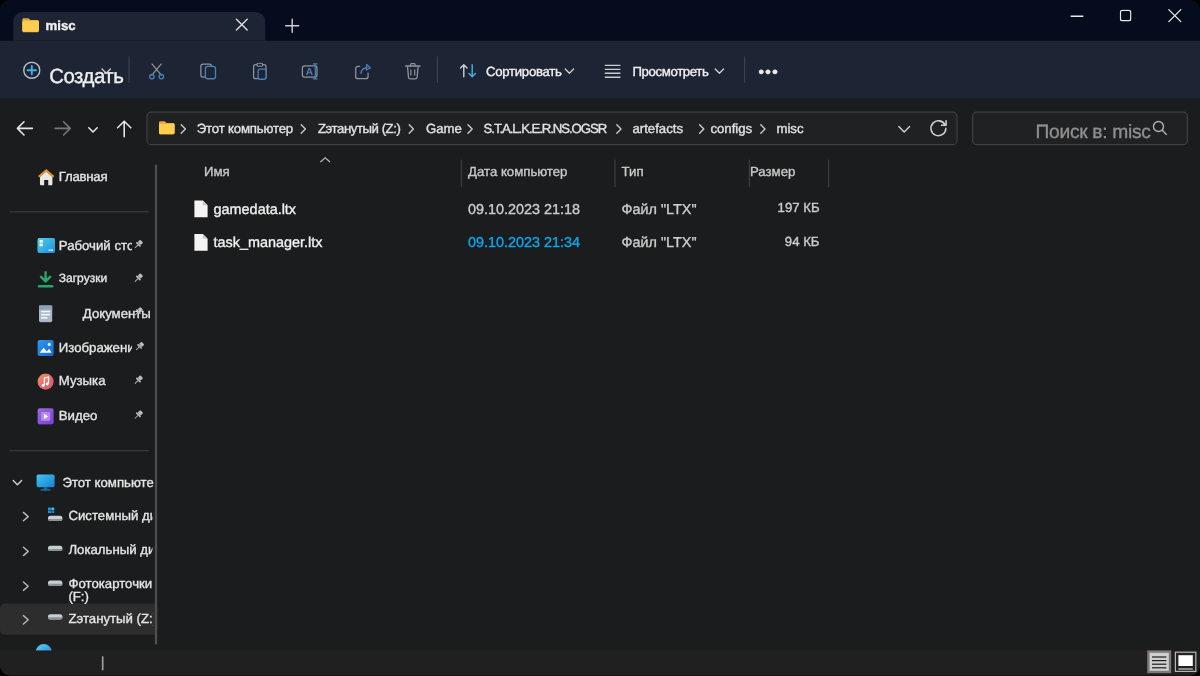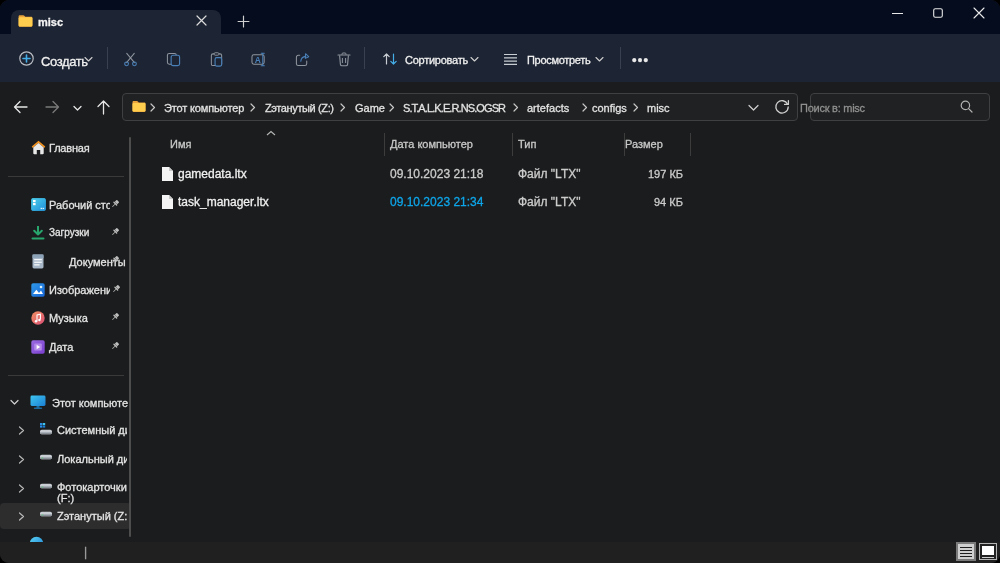--- a/index.html
+++ b/index.html
@@ -47,21 +47,21 @@
         <path d="M1 1l10 10M11 1L1 11" stroke="#e8e8e8" stroke-width="1.1" stroke-linecap="round"></path>
       </svg>
   </div>
 
   <div class="cmdbar">
 
     <svg class="abs" style="left:19px;top:17px" width="15" height="15" viewBox="0 0 15 15">
       <circle cx="7.5" cy="7.5" r="6.7" fill="none" stroke="#b9bdc4" stroke-width="1.2"></circle>
       <path d="M7.5 4v7M4 7.5h7" stroke="#45aee8" stroke-width="1.6" stroke-linecap="round"></path>
     </svg>
-    <div class="txt" style="left:41px;top:20px;color:#f0f0f0;font-size:13px;letter-spacing:-0.4px;">Создать</div>
+    <div class="txt" style="left:41px;top:20px;color:#f0f0f0;font-size:17px;letter-spacing:-0.4px;">Создать</div>
     <svg class="abs" style="left:84px;top:22px" width="9" height="7" viewBox="0 0 9 7">
         <path d="M1 1.5l3.5 3.5L8 1.5" fill="none" stroke="#cfcfcf" stroke-width="1.1" stroke-linecap="round" stroke-linejoin="round"></path>
       </svg>
     <div class="vsep" style="left:107px;top:13px;height:22px;"></div>
 
     <svg class="abs" style="left:123px;top:18px" width="15" height="15" viewBox="0 0 16 16">
       <path d="M4 1.5l8.2 9.8M12 1.5L3.8 11.3" stroke="#8f959e" stroke-width="1.1" stroke-linecap="round"></path>
       <circle cx="3.8" cy="12.6" r="2" fill="none" stroke="#4a80b8" stroke-width="1.2"></circle>
       <circle cx="12.2" cy="12.6" r="2" fill="none" stroke="#4a80b8" stroke-width="1.2"></circle>
     </svg>
@@ -165,21 +165,21 @@
     </svg>
   <svg class="abs" style="left:748px;top:104px" width="11" height="8" viewBox="0 0 11 8">
       <path d="M1 1.5l4.5 4.5L10 1.5" fill="none" stroke="#d0d0d0" stroke-width="1.2" stroke-linecap="round" stroke-linejoin="round"></path>
     </svg>
   <svg class="abs" style="left:774px;top:99px" width="16" height="16" viewBox="0 0 16 16">
     <path d="M13.6 5.2A6.2 6.2 0 1 0 14.2 8" fill="none" stroke="#d0d0d0" stroke-width="1.3" stroke-linecap="round"></path>
     <path d="M14.4 1.6v3.8h-3.8" fill="none" stroke="#d0d0d0" stroke-width="1.3" stroke-linecap="round" stroke-linejoin="round"></path>
   </svg>
 
   <div class="box" style="left:810px;width:180px;"></div>
-  <div class="txt" style="left:800px;top:102px;color:#8f8f8f;font-size:11px;letter-spacing:-0.25px;text-align:right;">Поиск в: misc</div>
+  <div class="txt" style="left:863px;top:102px;color:#8f8f8f;font-size:16px;letter-spacing:-0.25px;text-align:right;">Поиск в: misc</div>
   <svg class="abs" style="left:960px;top:100px" width="13" height="13" viewBox="0 0 13 13">
     <circle cx="5.4" cy="5.4" r="4.2" fill="none" stroke="#b0b0b0" stroke-width="1.2"></circle>
     <path d="M8.6 8.6L12 12" stroke="#b0b0b0" stroke-width="1.2" stroke-linecap="round"></path>
   </svg>
 
   <div class="txt hdr" style="left:170px;top:138px;">Имя</div>
   <svg class="abs" style="left:266px;top:130px" width="10" height="6" viewBox="0 0 10 6">
       <path d="M1 5l4-3.5L9 5" fill="none" stroke="#b5b5b5" stroke-width="1.1"></path>
     </svg>
   <div class="txt hdr" style="left:390px;top:138px;">Дата компьютер</div>
@@ -281,21 +281,21 @@
     <rect x="0.3" y="0.3" width="13.4" height="13.4" rx="1.8" fill="url(#vg)"></rect>
     <rect x="3.2" y="3.4" width="7.6" height="7.2" rx="1" fill="#b38ae8"></rect>
     <path d="M5.6 4.8l3.6 2.2-3.6 2.2z" fill="#fff"></path>
     <defs>
         <linearGradient id="vg" x1="0" y1="0" x2="1" y2="1">
           <stop offset="0" stop-color="#9a6ae0"></stop>
           <stop offset="1" stop-color="#7a3fd0"></stop>
         </linearGradient>
       </defs>
   </svg>
-  <div class="txt" style="left:49px;top:341px;color:#e4e4e4;font-size:11px;">Дата</div>
+  <div class="txt" style="left:49px;top:341px;color:#e4e4e4;font-size:11px;">Видео</div>
 
   <div class="abs" style="left:8px;top:375px;width:116px;height:1px;background:#3a3a3a;"></div>
 
   <svg class="abs" style="left:10px;top:399px" width="9" height="7" viewBox="0 0 9 7">
       <path d="M1 1.5l3.5 3.5L8 1.5" fill="none" stroke="#cfcfcf" stroke-width="1.2" stroke-linecap="round" stroke-linejoin="round"></path>
     </svg>
   <svg class="abs" style="left:30px;top:395px" width="16" height="15" viewBox="0 0 16 15">
     <rect x="0.5" y="0.5" width="15" height="10.5" rx="1.4" fill="url(#cg)"></rect>
     <rect x="6.5" y="11" width="3" height="2" fill="#1a699c"></rect>
     <path d="M4.5 13.2h7" stroke="#1a699c" stroke-width="1.4" stroke-linecap="round"></path>

